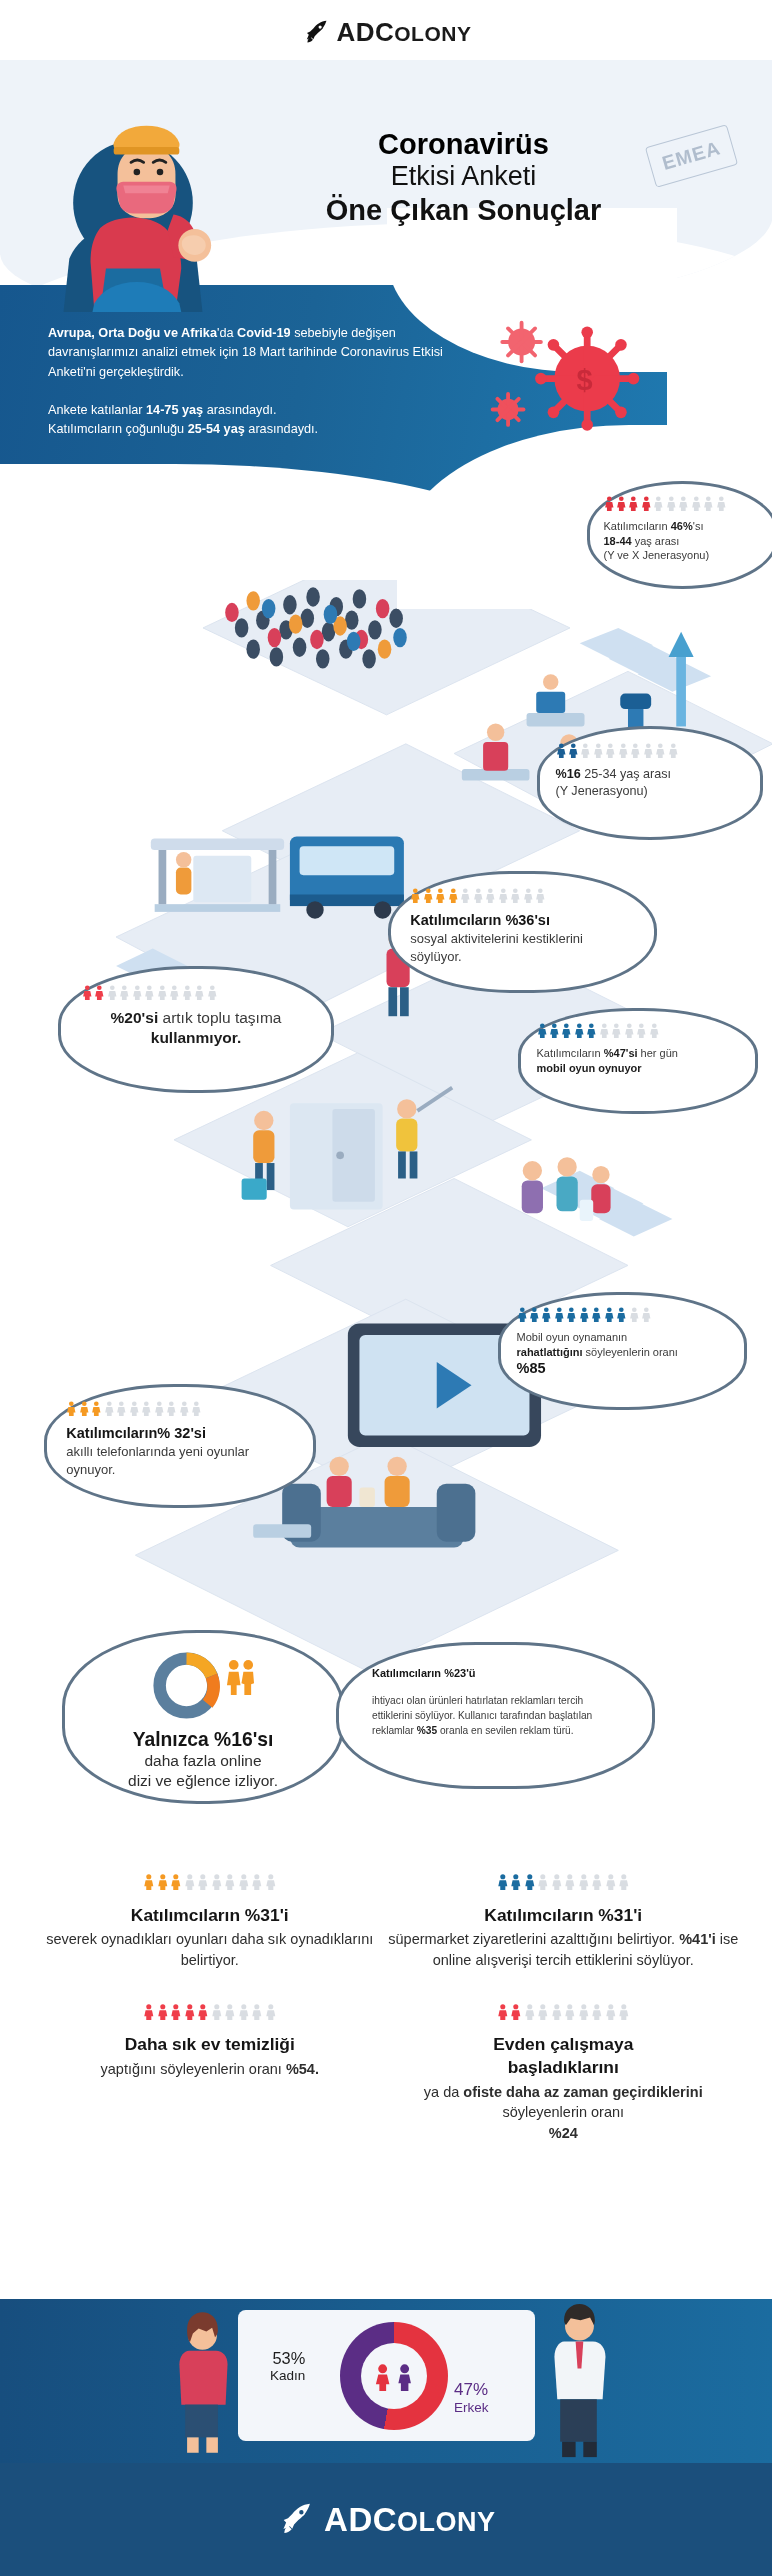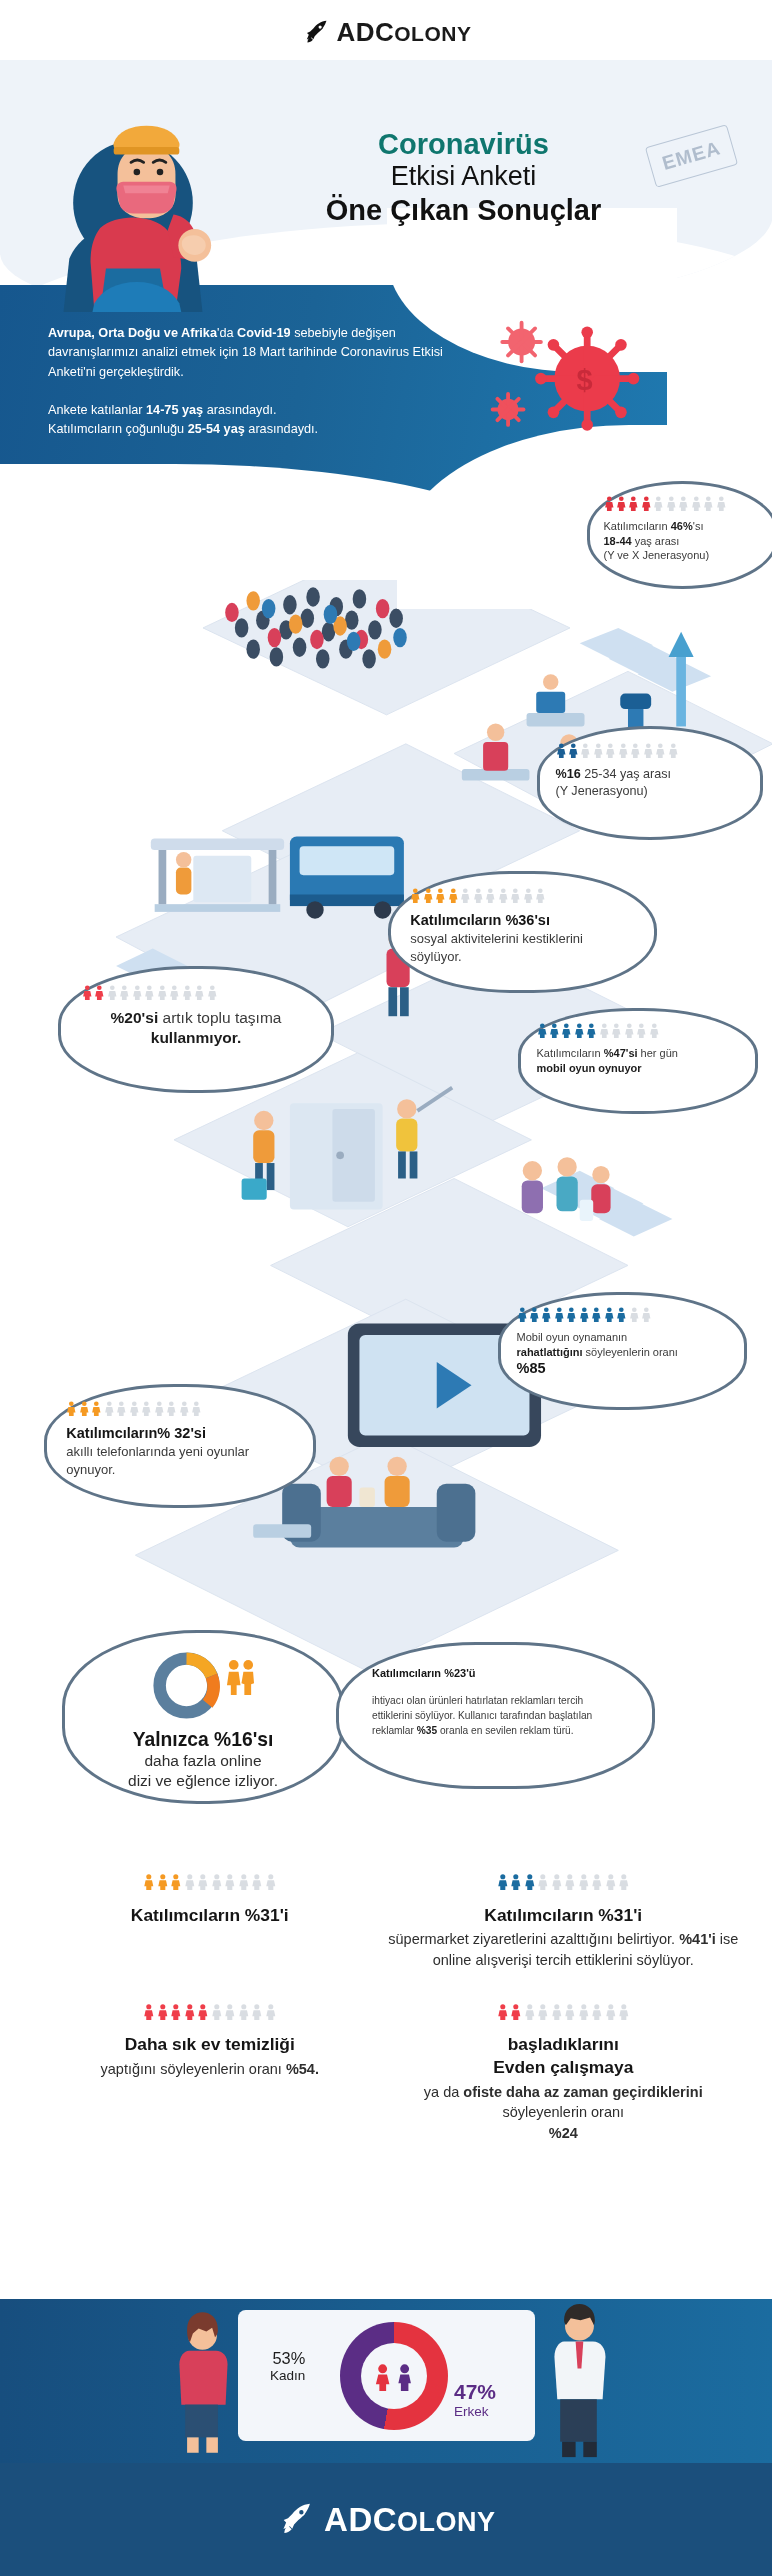--- a/index.html
+++ b/index.html
@@ -32,21 +32,21 @@
     position: absolute; bottom: -29px; left: -39px; width: 869px; height: 116px;
     background: #ffffff;
     border-radius: 50% 50% 0 0 / 100% 100% 0 0;
     transform: rotate(-2deg);
   }
 
   .hero-title {
     position: absolute; top: 127px; left: 280px; width: 367px;
     text-align: center; z-index: 6; line-height: 1.18;
   }
-  .hero-title .l1 { font-size: 29px; font-weight: bold; color: #0f766e; display:block; }
+  .hero-title .l1 { font-size: 29px; font-weight: bold; color: #000000; display:block; }
   .hero-title .l2 { font-size: 27px; font-weight: 400; color: #111; display:block; }
   .hero-title .l3 { font-size: 29px; font-weight: bold; color: #111; display:block; }
 
   .emea-stamp {
     position: absolute; top: 135px; left: 649px;
     width: 85px; height: 42px;
     border: 1.9px solid #b9c6d6; border-radius: 3.9px;
     transform: rotate(-16deg);
     display: flex; align-items: center; justify-content: center;
     z-index: 7;
@@ -129,21 +129,21 @@
   .lbl-kadin {
     position:absolute; left: 270px; top: 2349px; z-index: 7; text-align:center;
     color:#1d1d1d; line-height:1.15;
   }
   .lbl-kadin .big { font-size: 16.4px; font-weight: normal; display:block;text-align:right; }
   .lbl-kadin .sm { font-size: 13.5px; display:block; }
   .lbl-erkek {
     position:absolute; left: 454px; top: 2380px; z-index: 7;
     color:#5b2d85; line-height:1.15;
   }
-  .lbl-erkek .big { font-size: 21px; font-weight: bold; display:block; }
+  .lbl-erkek .big { font-size: 17px; font-weight: normal; display:block; }
   .lbl-erkek .sm { font-size: 13.5px; display:block; }
 
   
   .footer {
     position: absolute; left: 0; top: 2463px; width: 773px; height: 113px;
     background: #1b4f7c;
     display: flex; align-items: center; justify-content: center; gap: 7.7px;
   }
   .footer .logo-text { color: #ffffff; font-size: 33px; }
   .footer .logo-text .sm { font-size: 27px; }
@@ -854,20 +854,21 @@
         <svg width="11.6" height="16.4" viewBox="0 0 14 20">
           <circle cx="7" cy="3.4" r="3.1" fill="#d9dde2"></circle>
           <path d="M3.1 7.6h7.8l1.6 7.2H10.1V20H3.9v-5.2H1.5z" fill="#d9dde2"></path>
         </svg>
         <svg width="11.6" height="16.4" viewBox="0 0 14 20">
           <circle cx="7" cy="3.4" r="3.1" fill="#d9dde2"></circle>
           <path d="M3.1 7.6h7.8l1.6 7.2H10.1V20H3.9v-5.2H1.5z" fill="#d9dde2"></path>
         </svg>
       </div>
     <div class="gs-title">Katılımcıların %31'i</div>
+    <div class="gs-sub">severek oynadıkları oyunları daha sık oynadıklarını belirtiyor.</div>
   </div>
 
   <div class="gs-cell">
     <div class="gs-row">
         <svg width="11.6" height="16.4" viewBox="0 0 14 20">
           <circle cx="7" cy="3.4" r="3.1" fill="#1b6ca0"></circle>
           <path d="M3.1 7.6h7.8l1.6 7.2H10.1V20H3.9v-5.2H1.5z" fill="#1b6ca0"></path>
         </svg>
         <svg width="11.6" height="16.4" viewBox="0 0 14 20">
           <circle cx="7" cy="3.4" r="3.1" fill="#1b6ca0"></circle>
@@ -994,22 +995,22 @@
         <svg width="11.6" height="16.4" viewBox="0 0 14 20">
           <circle cx="7" cy="3.4" r="3.1" fill="#d9dde2"></circle>
           <path d="M3.1 7.6h7.8l1.6 7.2H10.1V20H3.9v-5.2H1.5z" fill="#d9dde2"></path>
         </svg>
         <svg width="11.6" height="16.4" viewBox="0 0 14 20">
           <circle cx="7" cy="3.4" r="3.1" fill="#d9dde2"></circle>
           <path d="M3.1 7.6h7.8l1.6 7.2H10.1V20H3.9v-5.2H1.5z" fill="#d9dde2"></path>
         </svg>
       </div>
     <div class="gs-title">
+      <div>Evden çalışmaya</div>
       <div>başladıklarını</div>
-      <div>Evden çalışmaya</div>
     </div>
     <div class="gs-sub"><span>ya da </span><b>ofiste daha az zaman geçirdiklerini</b><span> söyleyenlerin oranı</span><br><b>%24</b></div>
   </div>
 </div>
 
 <div class="gender-band"></div>
 <div class="gender-card"></div>
 
 <svg style="position:absolute;left:164px;top:2310px;width:77px;height:145px;z-index:6" viewBox="0 0 80 150">
   <circle cx="40" cy="26" r="15" fill="#f4c09a"></circle>

